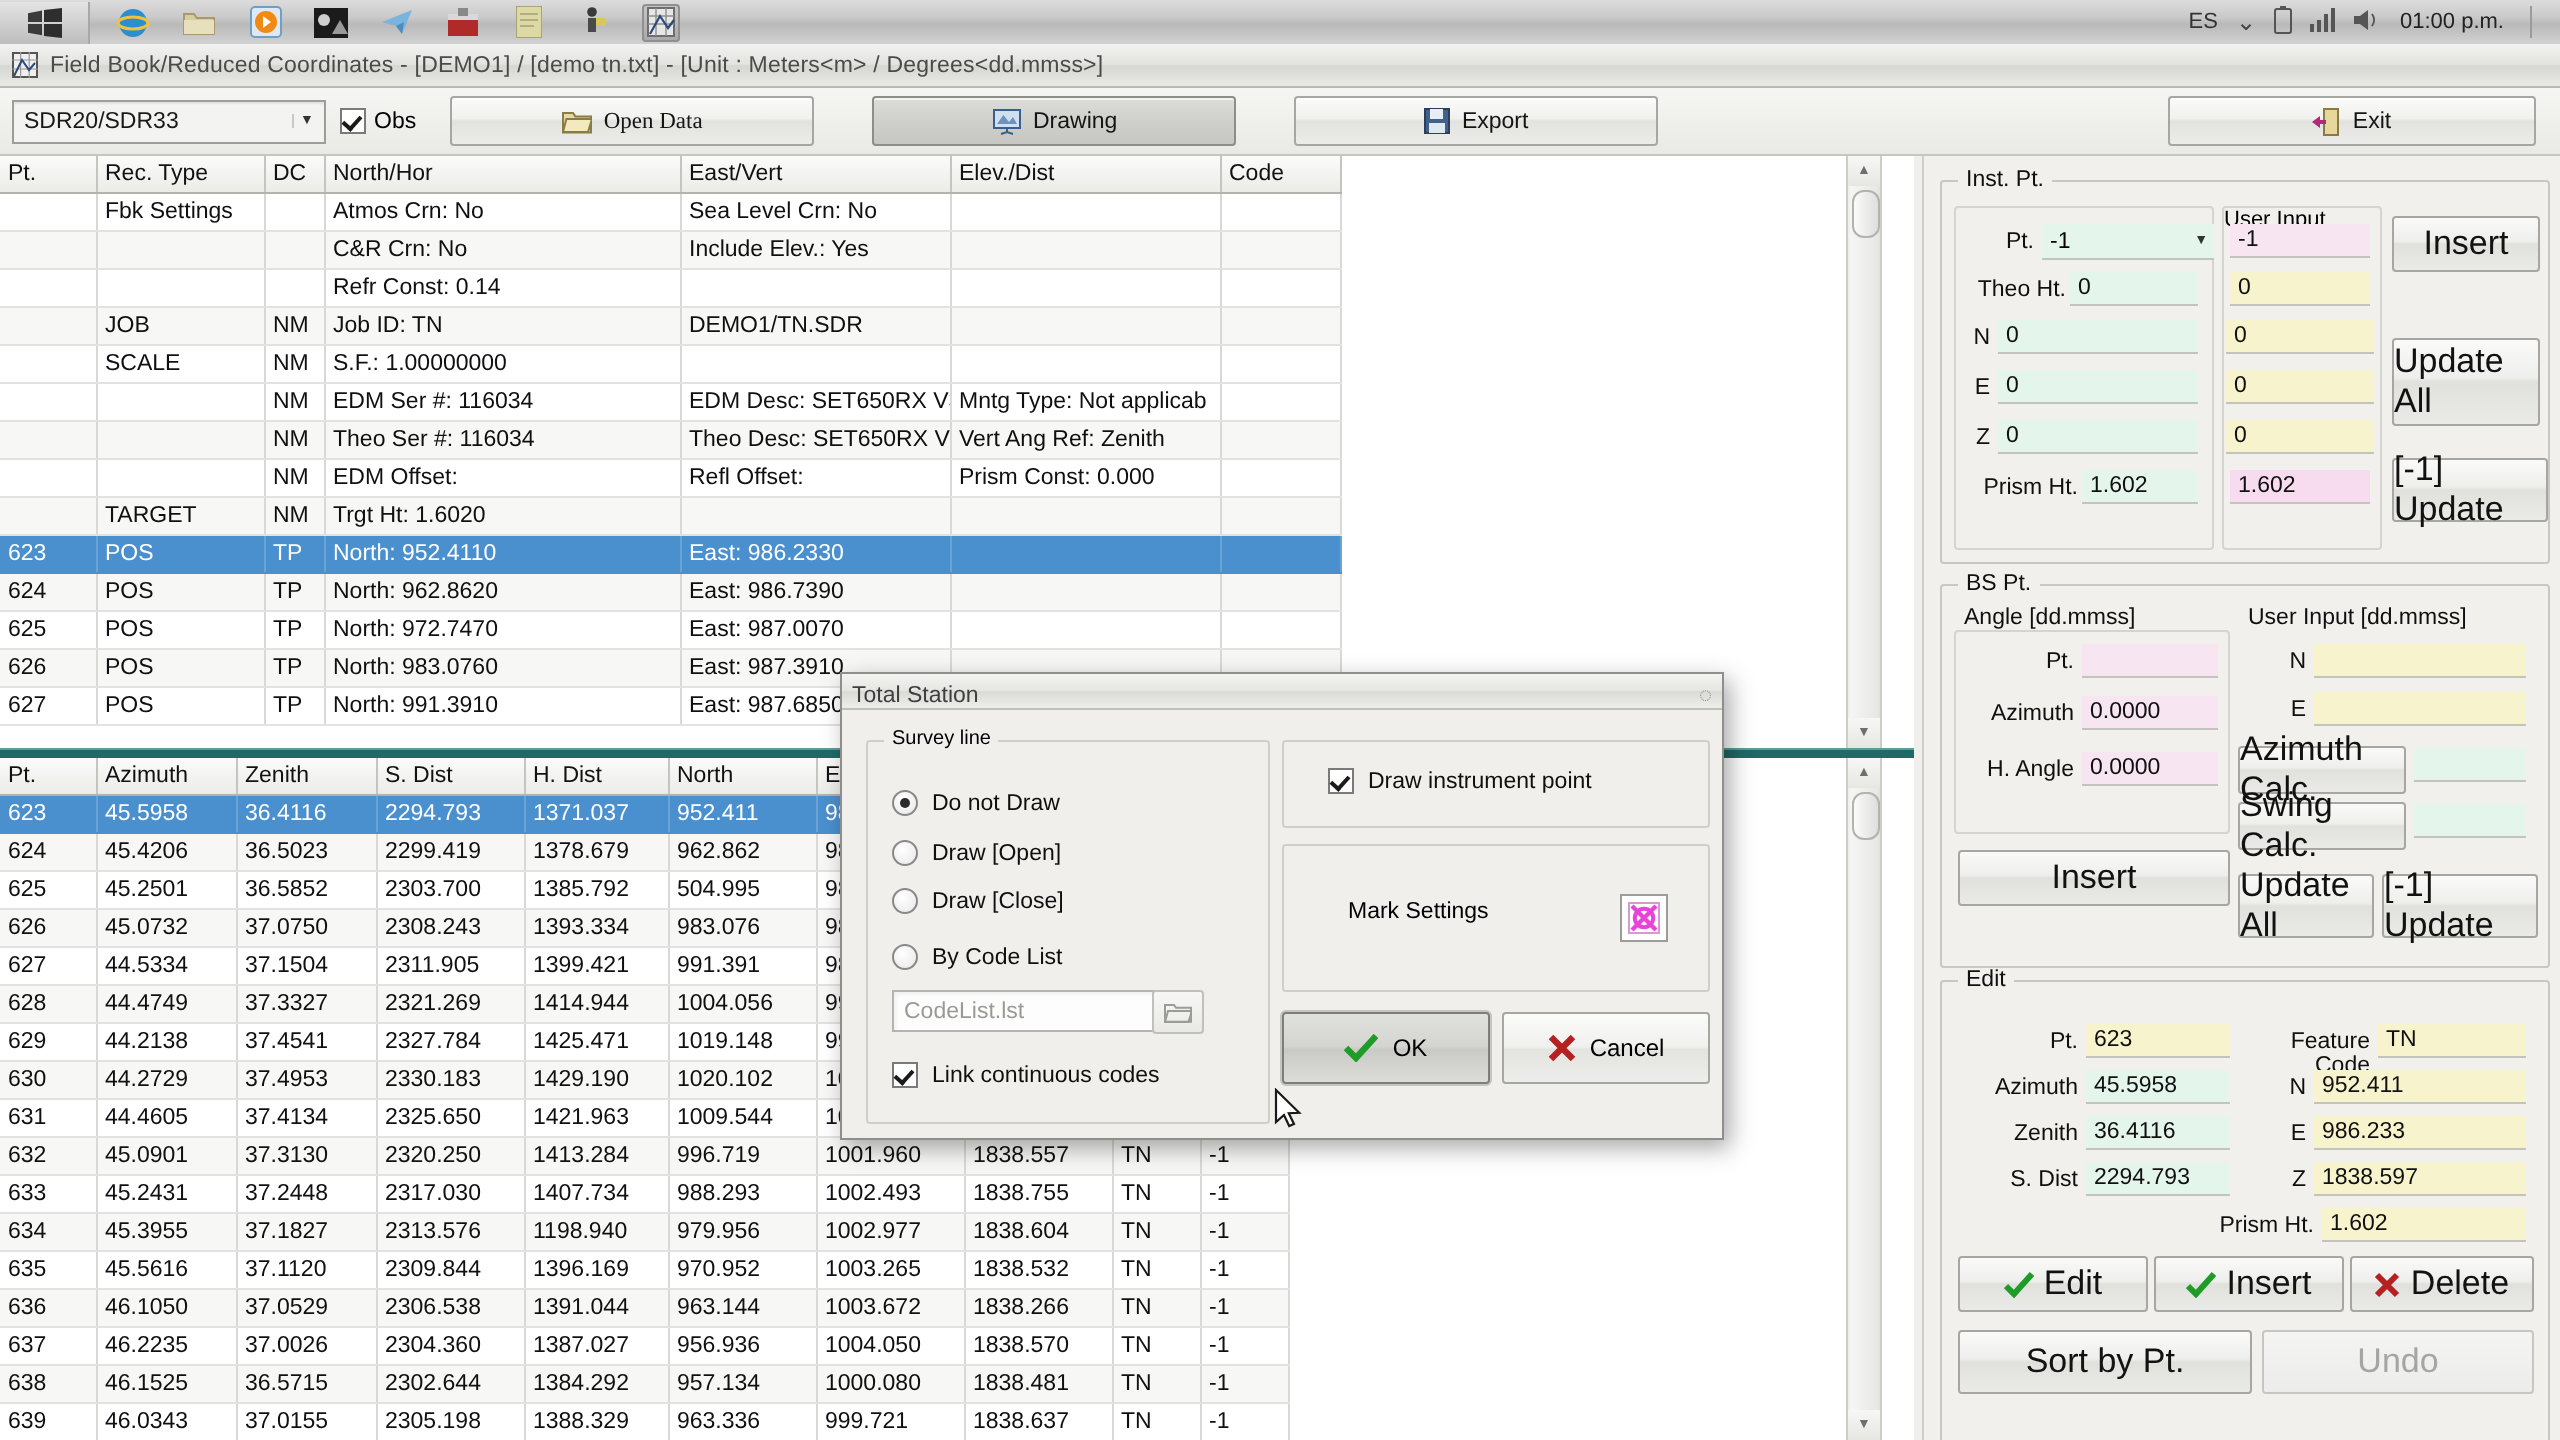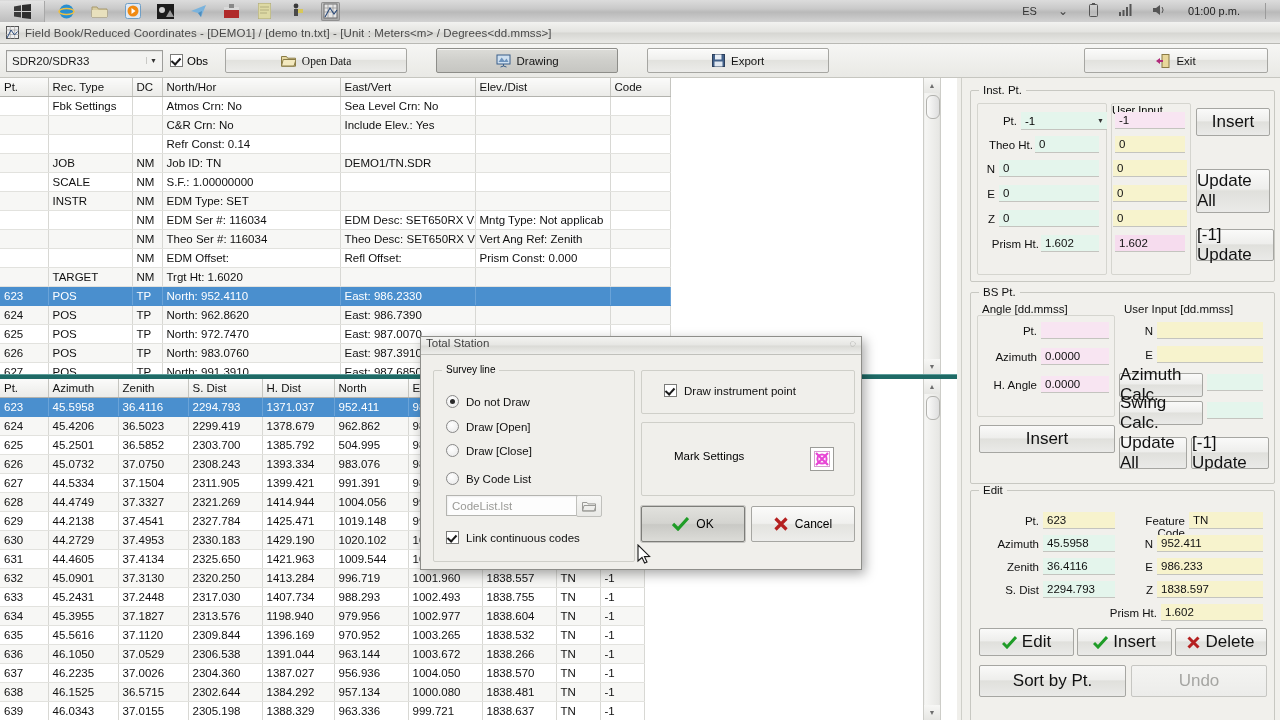--- a/index.html
+++ b/index.html
@@ -23,21 +23,21 @@
     width:44px;height:21px;display:flex;align-items:center;justify-content:center;
     background:linear-gradient(to bottom,#e4e4e4,#bdbdbd);
     border-right:1px solid #a8a8a8;
   }
   .tb-icons{display:flex;align-items:center;margin-left:12px;gap:14px;}
   .tbi{
     width:19px;height:19px;border-radius:2px;display:flex;align-items:center;
     justify-content:center;font-size:12px;line-height:1;overflow:hidden;
   }
   .tbi.active{background:linear-gradient(to bottom,#c7c7c7,#a9a9a9);box-shadow:inset 0 0 0 1px #909090;}
-  .tb-right{margin-left:auto;display:flex;align-items:center;gap:21px;padding-right:6px;color:#333;font-size:11px;}
+  .tb-right{margin-left:auto;display:flex;align-items:center;gap:9px;padding-right:6px;color:#333;font-size:11px;}
   .tb-right .ic{font-size:12px;color:#444;}
   .tb-clock{font-size:11px;color:#222;}
   .tb-showdesk{width:8px;height:16px;border-left:1px solid #9b9b9b;margin-left:4px;}
 
   
   .win{
     position:absolute;left:0;top:22px;width:1280px;height:698px;
     background:#f0efeb;
   }
   .win-title{
@@ -182,21 +182,21 @@
   }
   .rbtn.dis{color:#a5a5a2;border-color:#c6c6c2;background:linear-gradient(to bottom,#f4f4f2,#ececea);}
 
   
   .modal{
     position:absolute;left:420px;top:258px;width:440px;height:232px;
     background:#f0efeb;border:1px solid #8e8e8a;
     box-shadow:3px 4px 11px rgba(0,0,0,.34);
   }
   .modal-title{
-    height:17px;display:flex;align-items:flex-start;padding:0 5px;
+    height:17px;display:flex;align-items:flex-end;padding:0 5px;
     background:linear-gradient(to bottom,#f3f3f1 0%,#e6e6e3 48%,#dadad6 52%,#ededea 100%);
     border-bottom:1px solid #c0c0bb;font-size:11.5px;color:#3f3f3f;
   }
   .modal-title .mt-x{margin-left:auto;font-size:11px;color:#8a8a88;}
   .modal-body{position:absolute;left:6px;top:23px;right:6px;bottom:6px;}
   .mgrp{position:absolute;border:1px solid #cfcfc9;border-radius:2px;}
   .mgrp > .legend{
     position:absolute;top:-7px;left:8px;background:#f0efeb;padding:0 4px;font-size:10px;
   }
   .opt{display:flex;align-items:center;gap:7px;font-size:11.5px;color:#101010;}
@@ -447,29 +447,20 @@
                     <td>Job ID: TN</td>
                     <td>DEMO1/TN.SDR</td>
                     <td></td>
                     <td></td>
                   </tr>
                   <tr>
                     <td></td>
                     <td>SCALE</td>
                     <td>NM</td>
                     <td>S.F.: 1.00000000</td>
-                    <td></td>
-                    <td></td>
-                    <td></td>
-                  </tr>
-                  <tr class="alt">
-                    <td></td>
-                    <td>INSTR</td>
-                    <td>NM</td>
-                    <td>EDM Type: SET</td>
                     <td></td>
                     <td></td>
                     <td></td>
                   </tr>
                   <tr>
                     <td></td>
                     <td></td>
                     <td>NM</td>
                     <td>EDM Ser #: 116034</td>
                     <td>EDM Desc: SET650RX V30-22</td>

